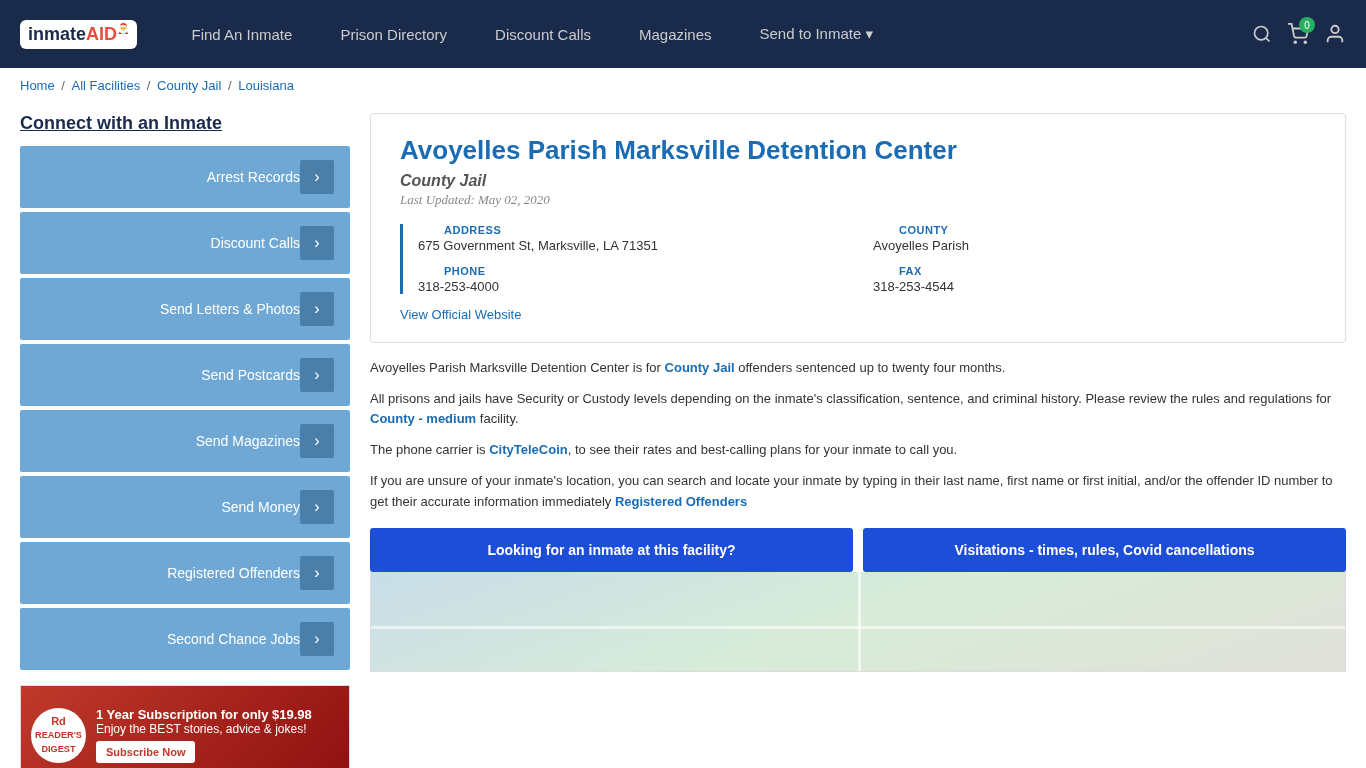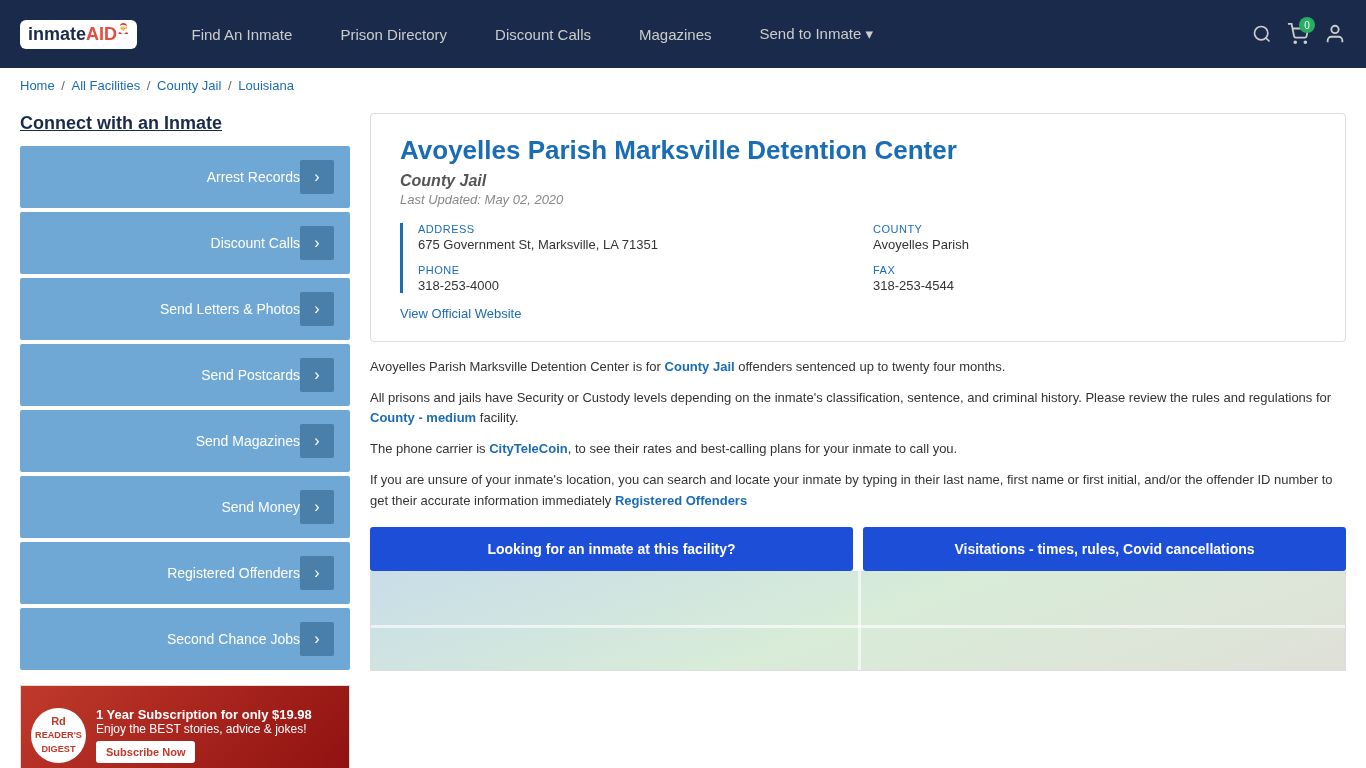--- a/index.html
+++ b/index.html
@@ -221,36 +221,38 @@
       font-style: italic;
       color: #555;
       font-weight: bold;
       margin-bottom: 2px;
     }
     .facility-updated {
       font-size: 13px;
       color: #888;
       font-style: italic;
       margin-bottom: 16px;
+      font-family: Liberation Serif, serif;
     }
     .facility-details {
       border-left: 3px solid #1a6cb5;
       padding-left: 15px;
       display: grid;
       grid-template-columns: 1fr 1fr;
       gap: 12px;
       margin-bottom: 12px;
     }
     .detail-label {
       font-size: 11px;
-      font-weight: normal;
+      font-weight: bold;
       color: #1a6cb5;
       letter-spacing: 0.5px;
       text-transform: uppercase;
       margin-bottom: 2px;
+      margin-left: 26px;
     }
     .detail-value {
       font-size: 13px;
       color: #333;
     }
     .detail-link {
       color: #1a6cb5;
       text-decoration: none;
       font-size: 13px;
     }

